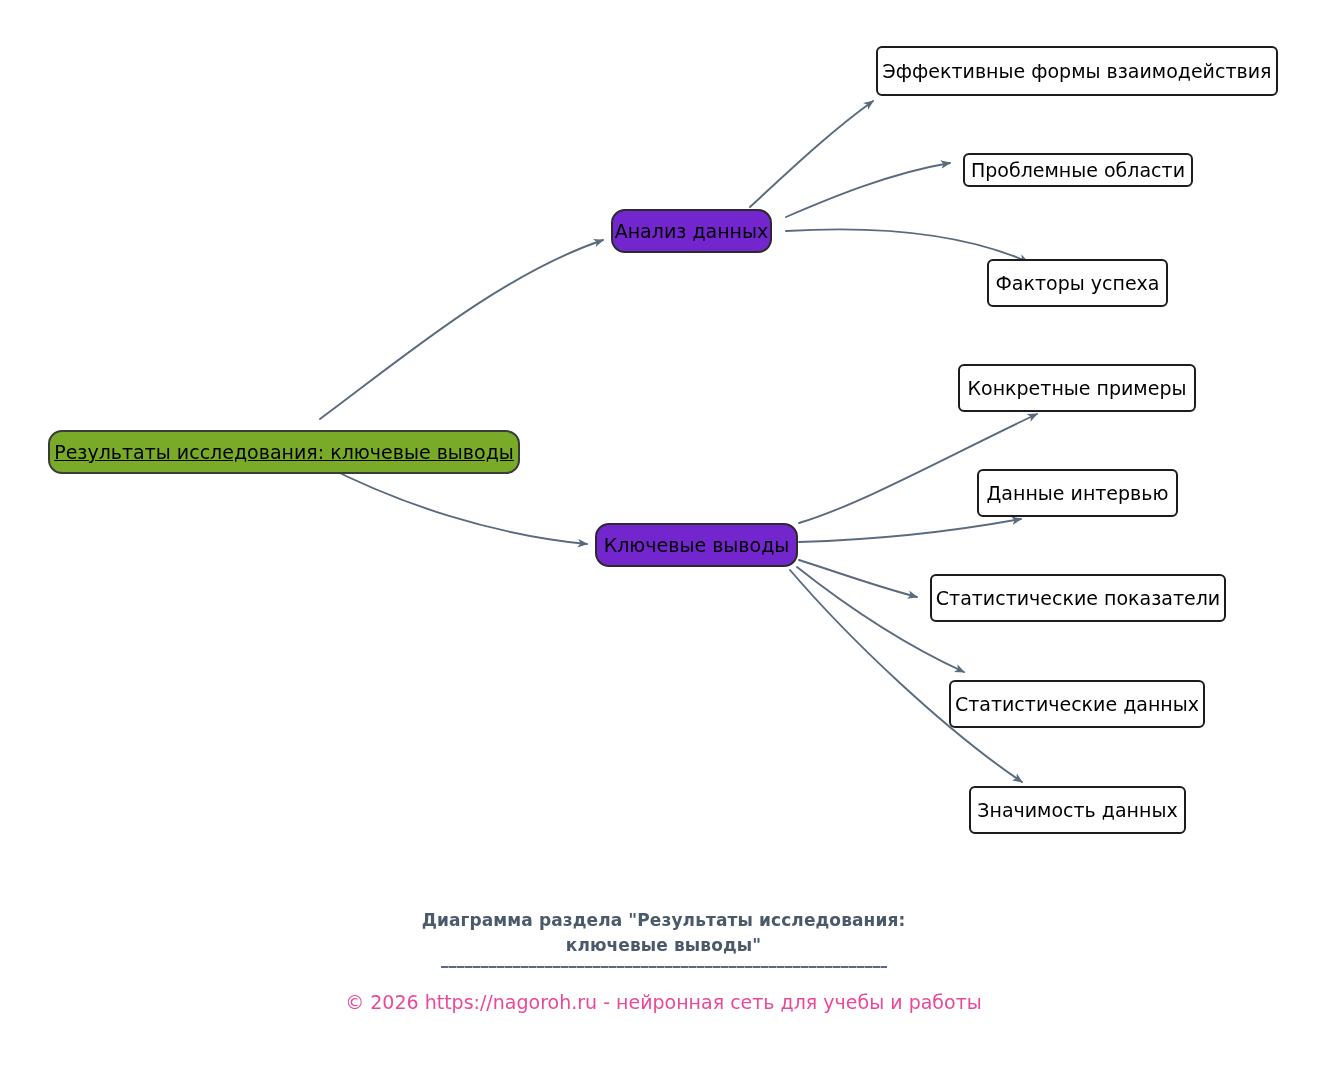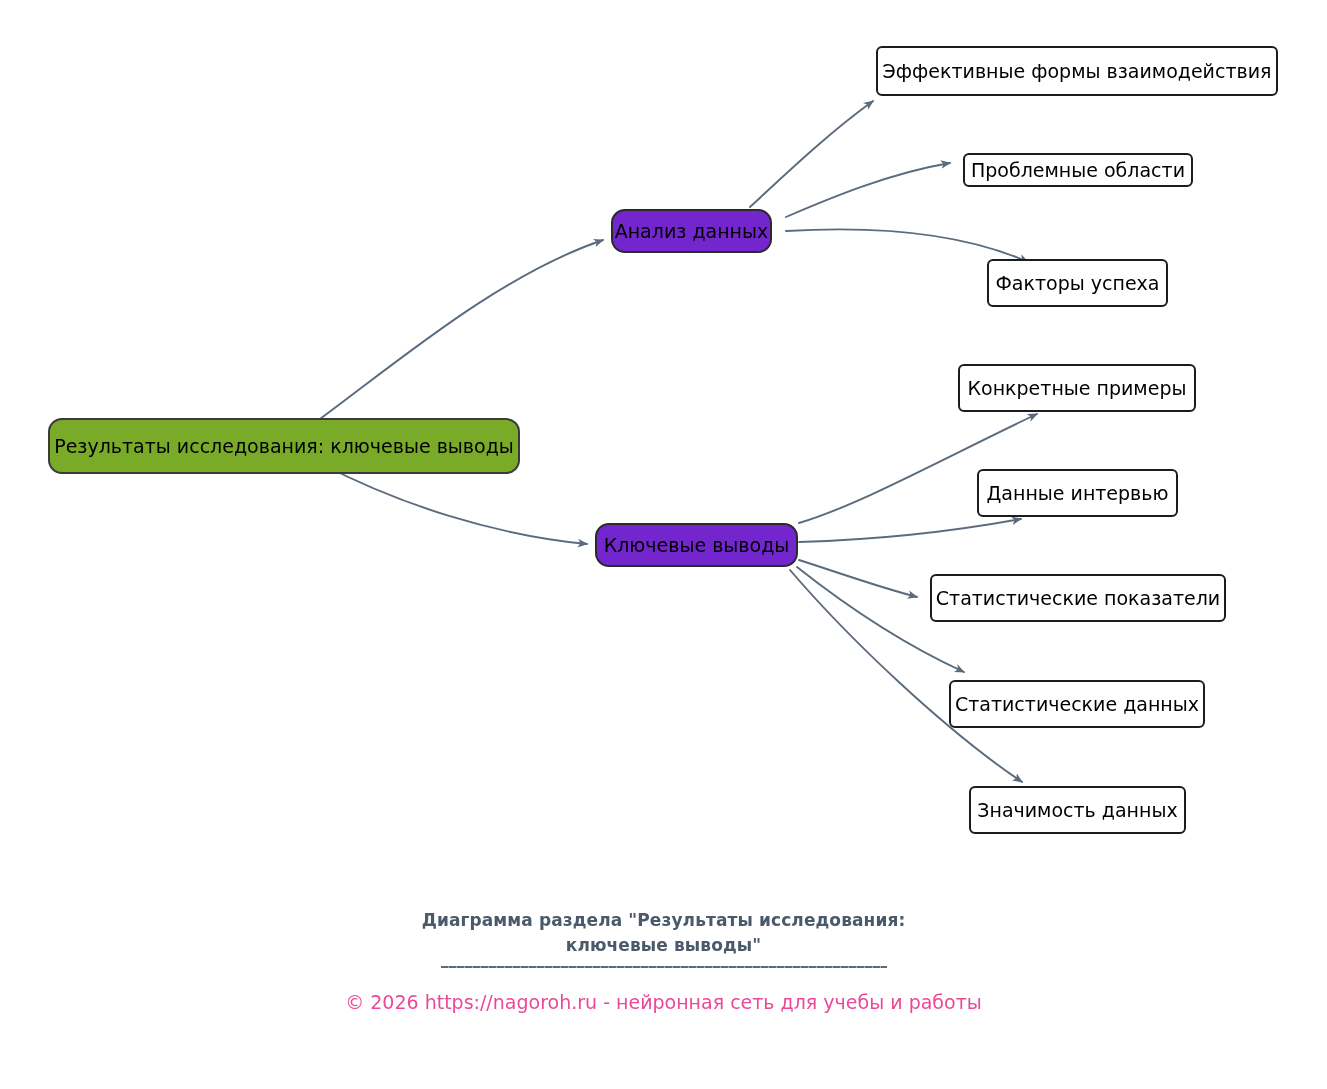--- a/index.html
+++ b/index.html
@@ -124,21 +124,21 @@
       <path d="M 786,231 C 870,226 960,232 1028,262" marker-end="url(#arrowhead)"></path>
 
       <path d="M 799,523 C 860,505 950,455 1037,414" marker-end="url(#arrowhead)"></path>
       <path d="M 799,542 C 870,540 945,533 1021,519" marker-end="url(#arrowhead)"></path>
       <path d="M 799,560 C 840,573 875,586 917,597" marker-end="url(#arrowhead)"></path>
       <path d="M 797,567 C 845,605 905,645 964,672" marker-end="url(#arrowhead)"></path>
       <path d="M 790,570 C 850,640 945,730 1022,782" marker-end="url(#arrowhead)"></path>
     </g>
   </svg>
 
-  <div class="node node-root" style="left:48px; top:418px; width:472px; height:56px;">
+  <div class="node node-root" style="left:48px; top:430px; width:472px; height:44px;text-decoration:underline;">
     <span class="node-label">Результаты исследования: ключевые выводы</span>
   </div>
 
   <div class="node node-branch" style="left:611px; top:209px; width:161px; height:44px;">
     <span class="node-label">Анализ данных</span>
   </div>
 
   <div class="node node-branch" style="left:595px; top:523px; width:203px; height:44px;">
     <span class="node-label">Ключевые выводы</span>
   </div>

